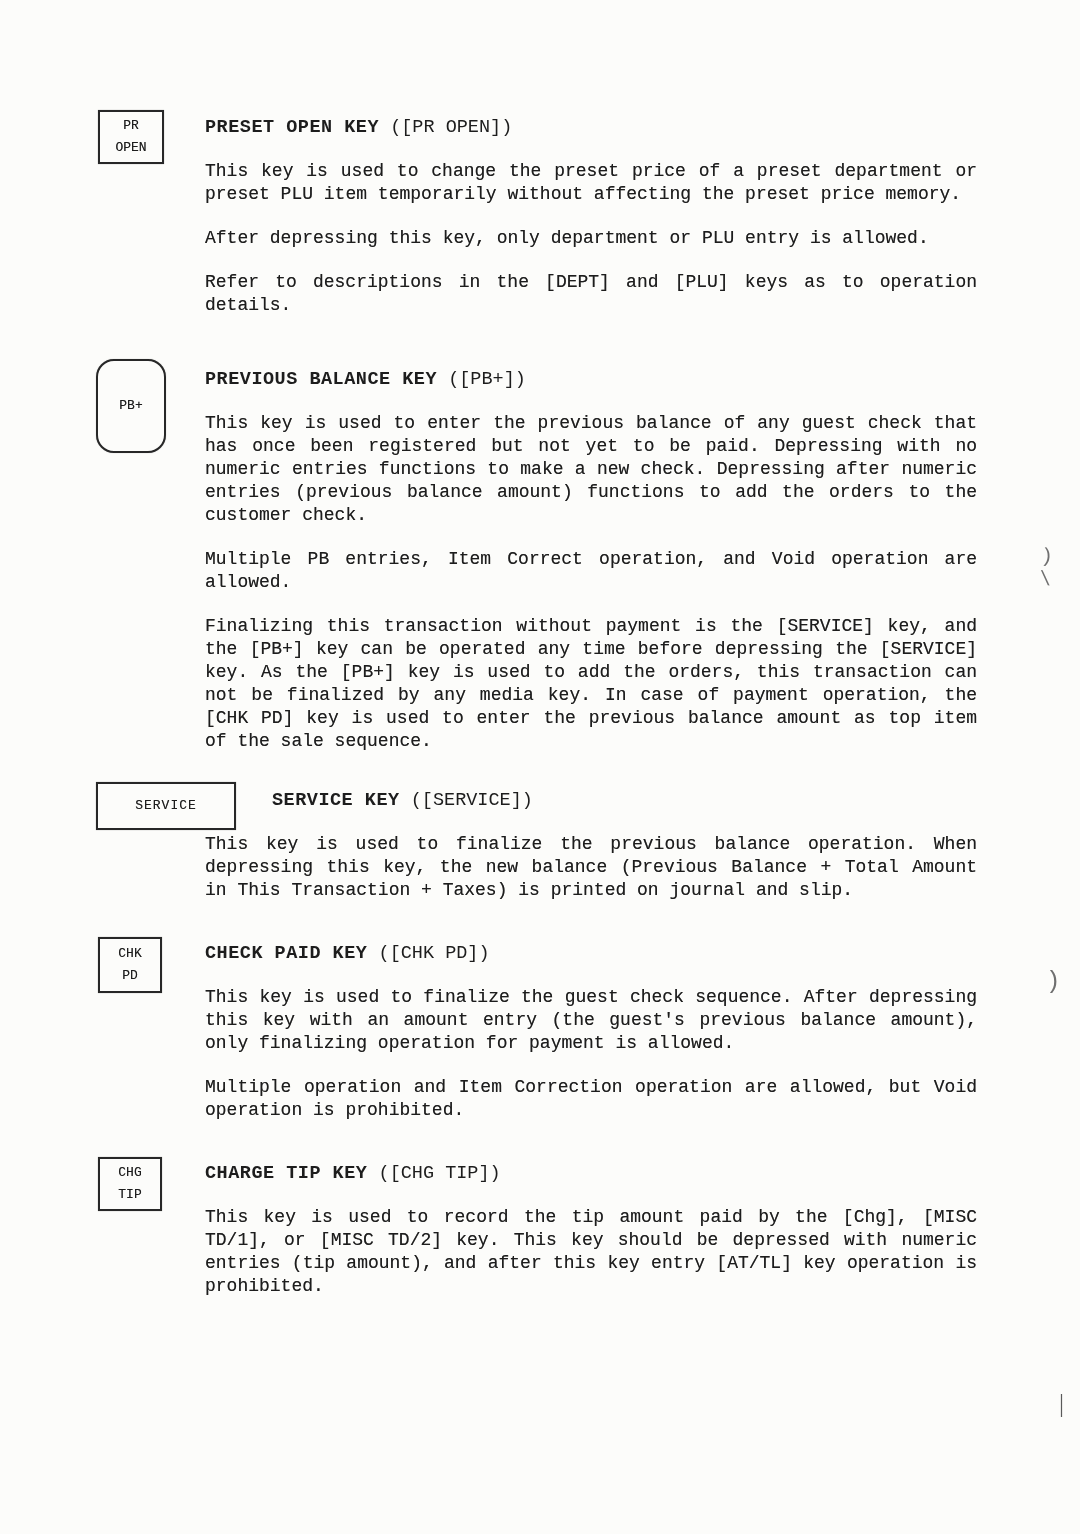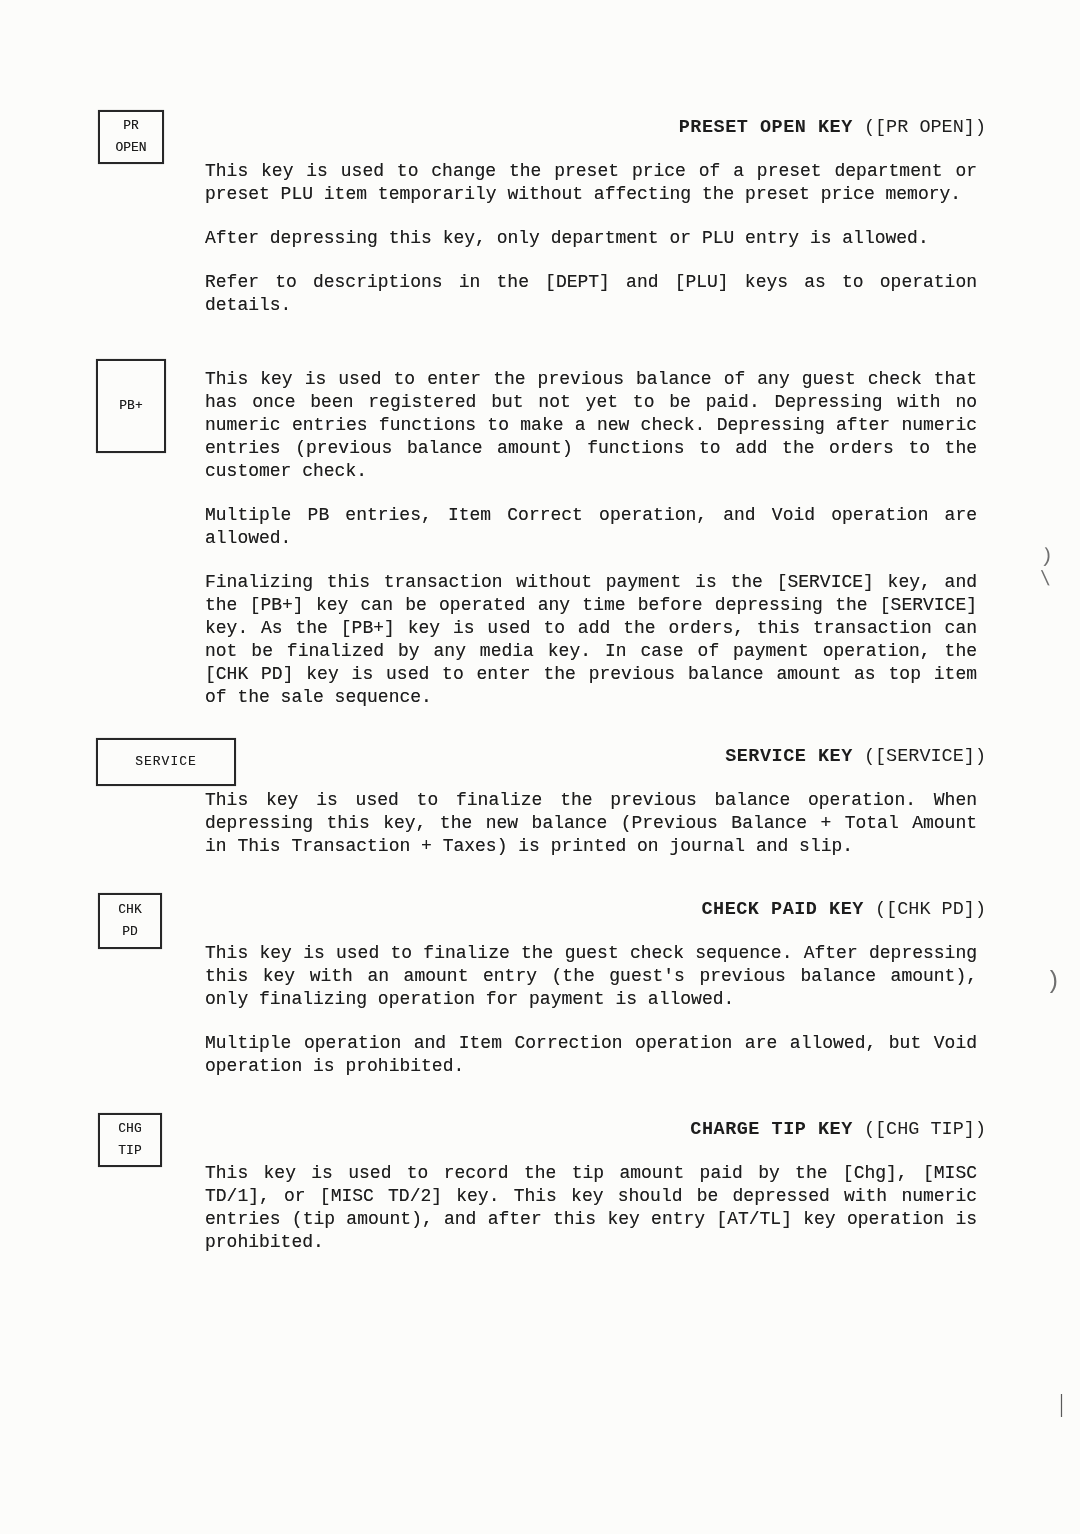--- a/index.html
+++ b/index.html
@@ -20,21 +20,20 @@
   .sec{
     position:relative;
     padding-left:105px;
   }
   .title{
     margin:0 0 21px 0;
     font-size:18.5px;
     line-height:23px;
     font-weight:normal;
     white-space:nowrap;
-    text-align:right;
   }
   .title .tbold{font-weight:bold;letter-spacing:0.5px;}
   .title .tnorm{font-weight:normal;}
   .sec-service .title{margin-left:67px;}
   .para{
     margin:0 13px 21px 0;
     width:772px;
     font-size:18px;
     line-height:23px;
     text-align:justify;
@@ -53,21 +52,21 @@
     display:flex;
     flex-direction:column;
     align-items:center;
     justify-content:center;
     font-size:13px;
     line-height:22px;
     text-shadow:0 0 0.5px rgba(20,20,20,0.55);
     box-shadow:0 0 1px rgba(0,0,0,0.35);
   }
   .kb-pr   {left:-2px; top:-6px;  width:62px;  height:50px;}
-  .kb-pb   {left:-4px; top:-9px;  width:66px;  height:90px;}
+  .kb-pb   {left:-4px; top:-9px;  width:66px;  height:90px;border-radius:18px;}
   .kb-serv {left:-4px; top:-7px;  width:136px; height:44px; letter-spacing:1px;}
   .kb-chk  {left:-2px; top:-5px;  width:60px;  height:52px;}
   .kb-chg  {left:-2px; top:-5px;  width:60px;  height:50px;}
   .pagenum{
     position:absolute;
     left:0;right:40px;
     top:1489px;
     text-align:center;
     font-size:18px;
     letter-spacing:2px;
@@ -97,20 +96,21 @@
       <h2 class="title"><span class="tbold">PRESET OPEN KEY</span> <span class="tnorm">([PR OPEN])</span></h2>
       <p class="para">This key is used to change the preset price of a preset department or preset PLU item temporarily without affecting the preset price memory.</p>
       <p class="para">After depressing this key, only department or PLU entry is allowed.</p>
       <p class="para">Refer to descriptions in the [DEPT] and [PLU] keys as to operation details.</p>
     </section>
 
     <section class="sec m-after-2">
       <div class="keybox kb-pb">
         <div>PB+</div>
       </div>
+      <h2 class="title"><span class="tbold">PREVIOUS BALANCE KEY</span> <span class="tnorm">([PB+])</span></h2>
       <p class="para">This key is used to enter the previous balance of any guest check that has once been registered but not yet to be paid. Depressing with no numeric entries functions to make a new check.  Depressing after numeric entries (previous balance amount) functions to add the orders to the customer check.</p>
       <p class="para">Multiple PB entries, Item Correct operation, and Void operation are allowed.</p>
       <p class="para">Finalizing this transaction without payment is the [SERVICE] key, and the [PB+] key can be operated any time before depressing the [SERVICE] key.  As the [PB+] key is used to add the orders, this transaction can not be finalized by any media key.  In case of payment operation, the [CHK PD] key is used to enter the previous balance amount as top item of the sale sequence.</p>
     </section>
 
     <section class="sec sec-service m-after-3">
       <div class="keybox kb-serv">
         <div>SERVICE</div>
       </div>
       <h2 class="title"><span class="tbold">SERVICE KEY</span> <span class="tnorm">([SERVICE])</span></h2>

